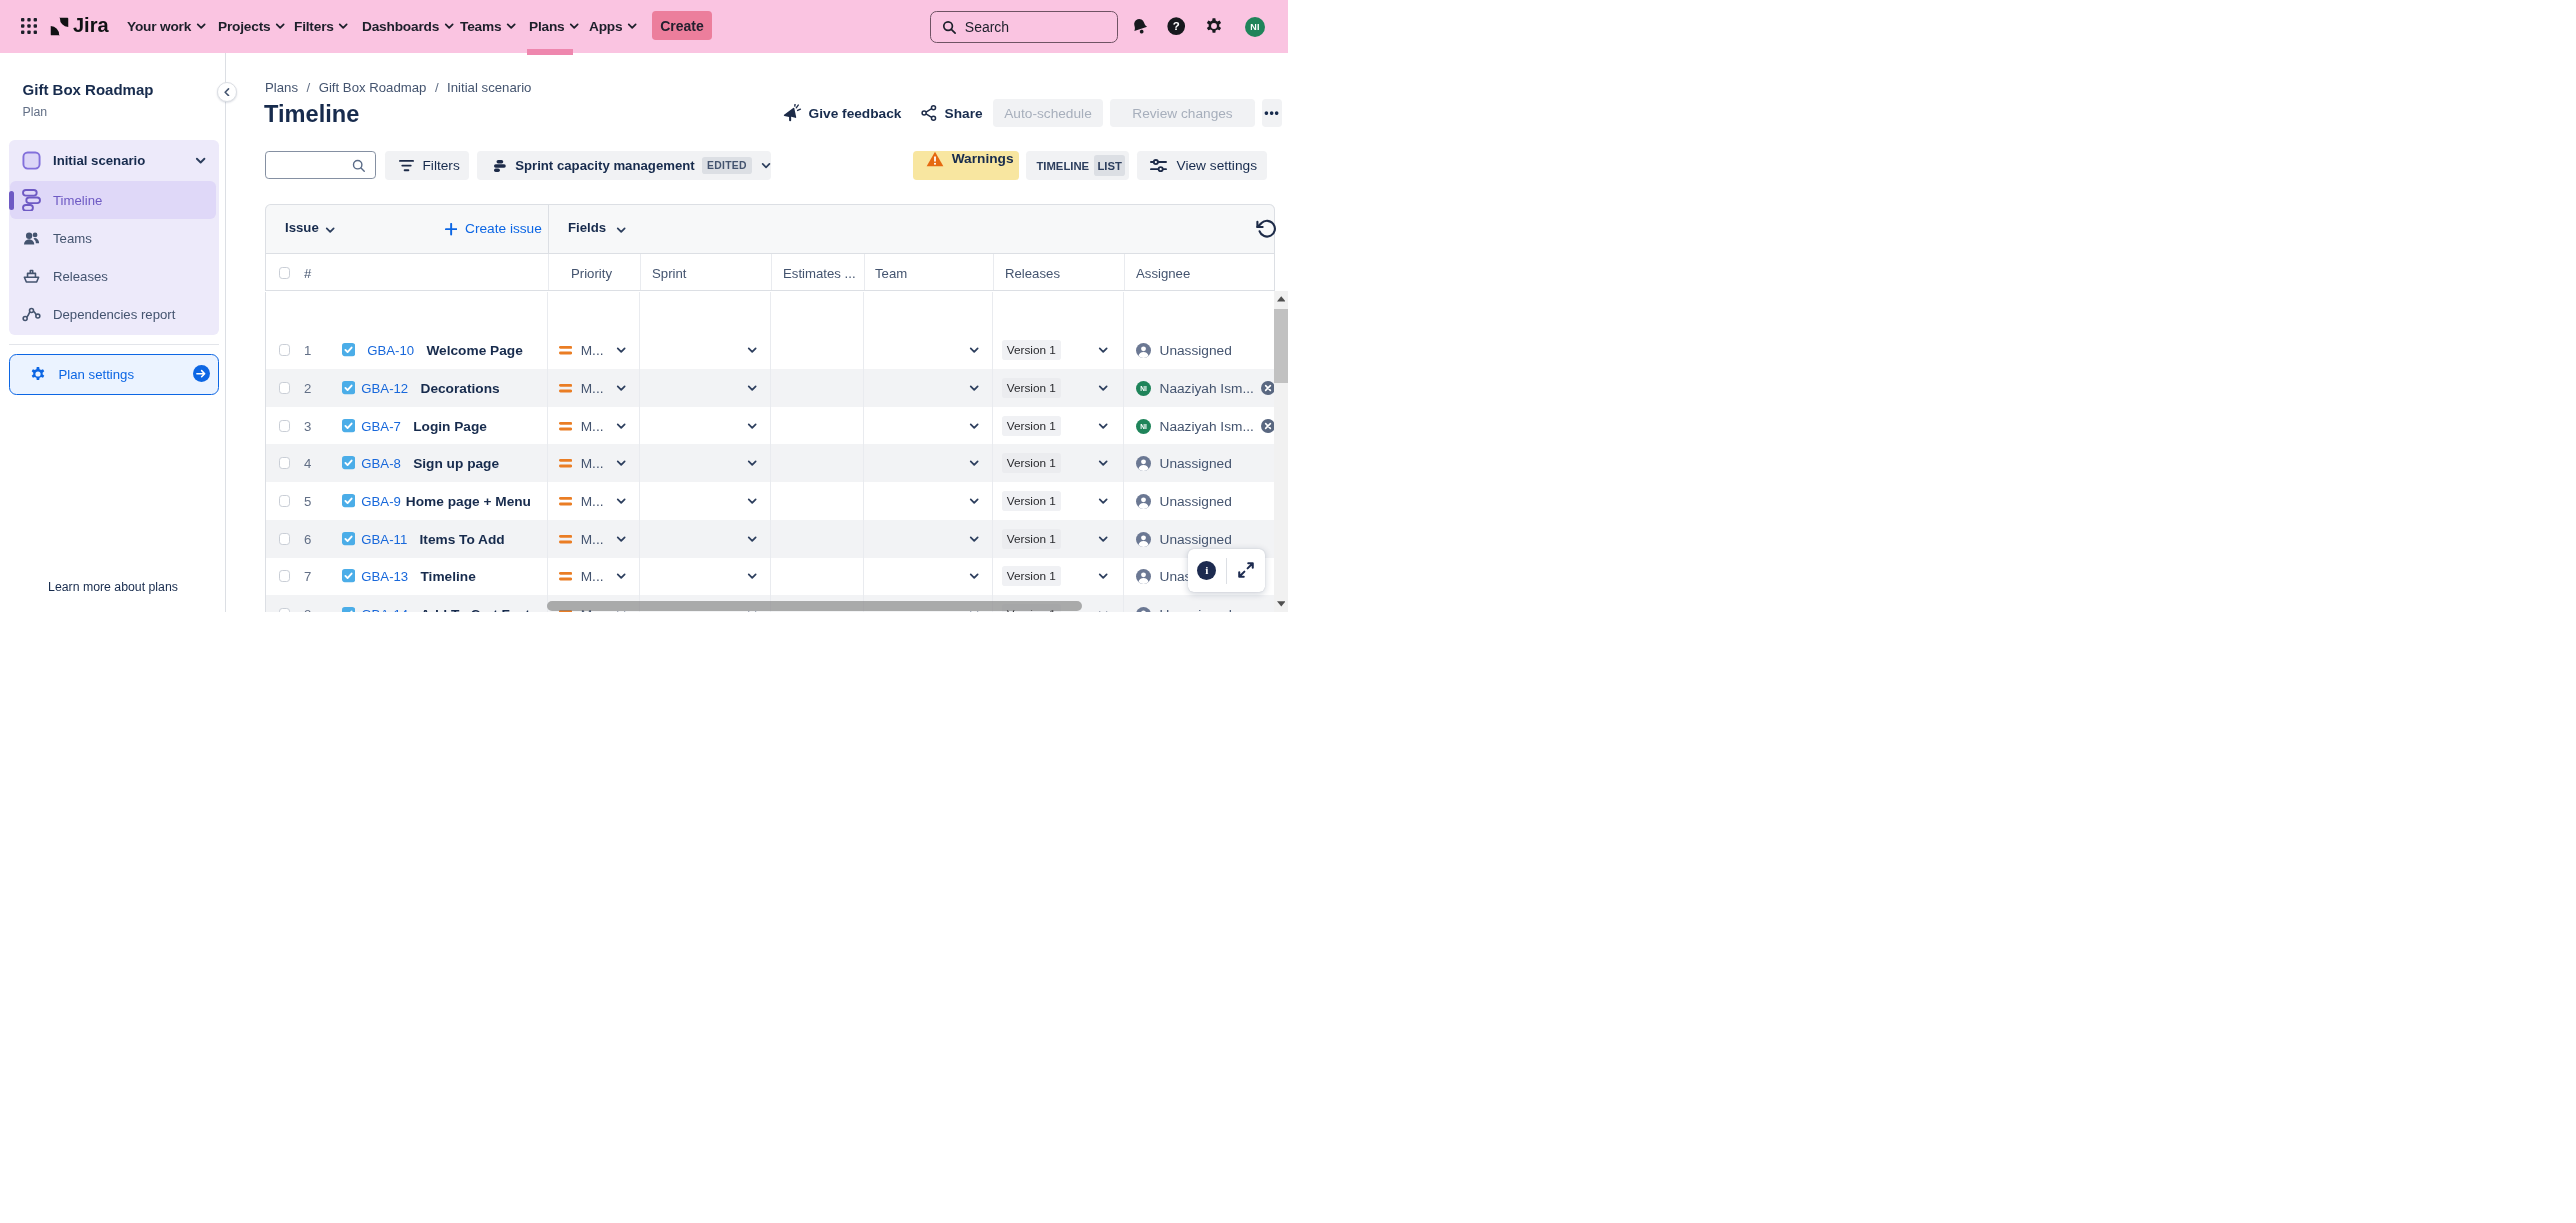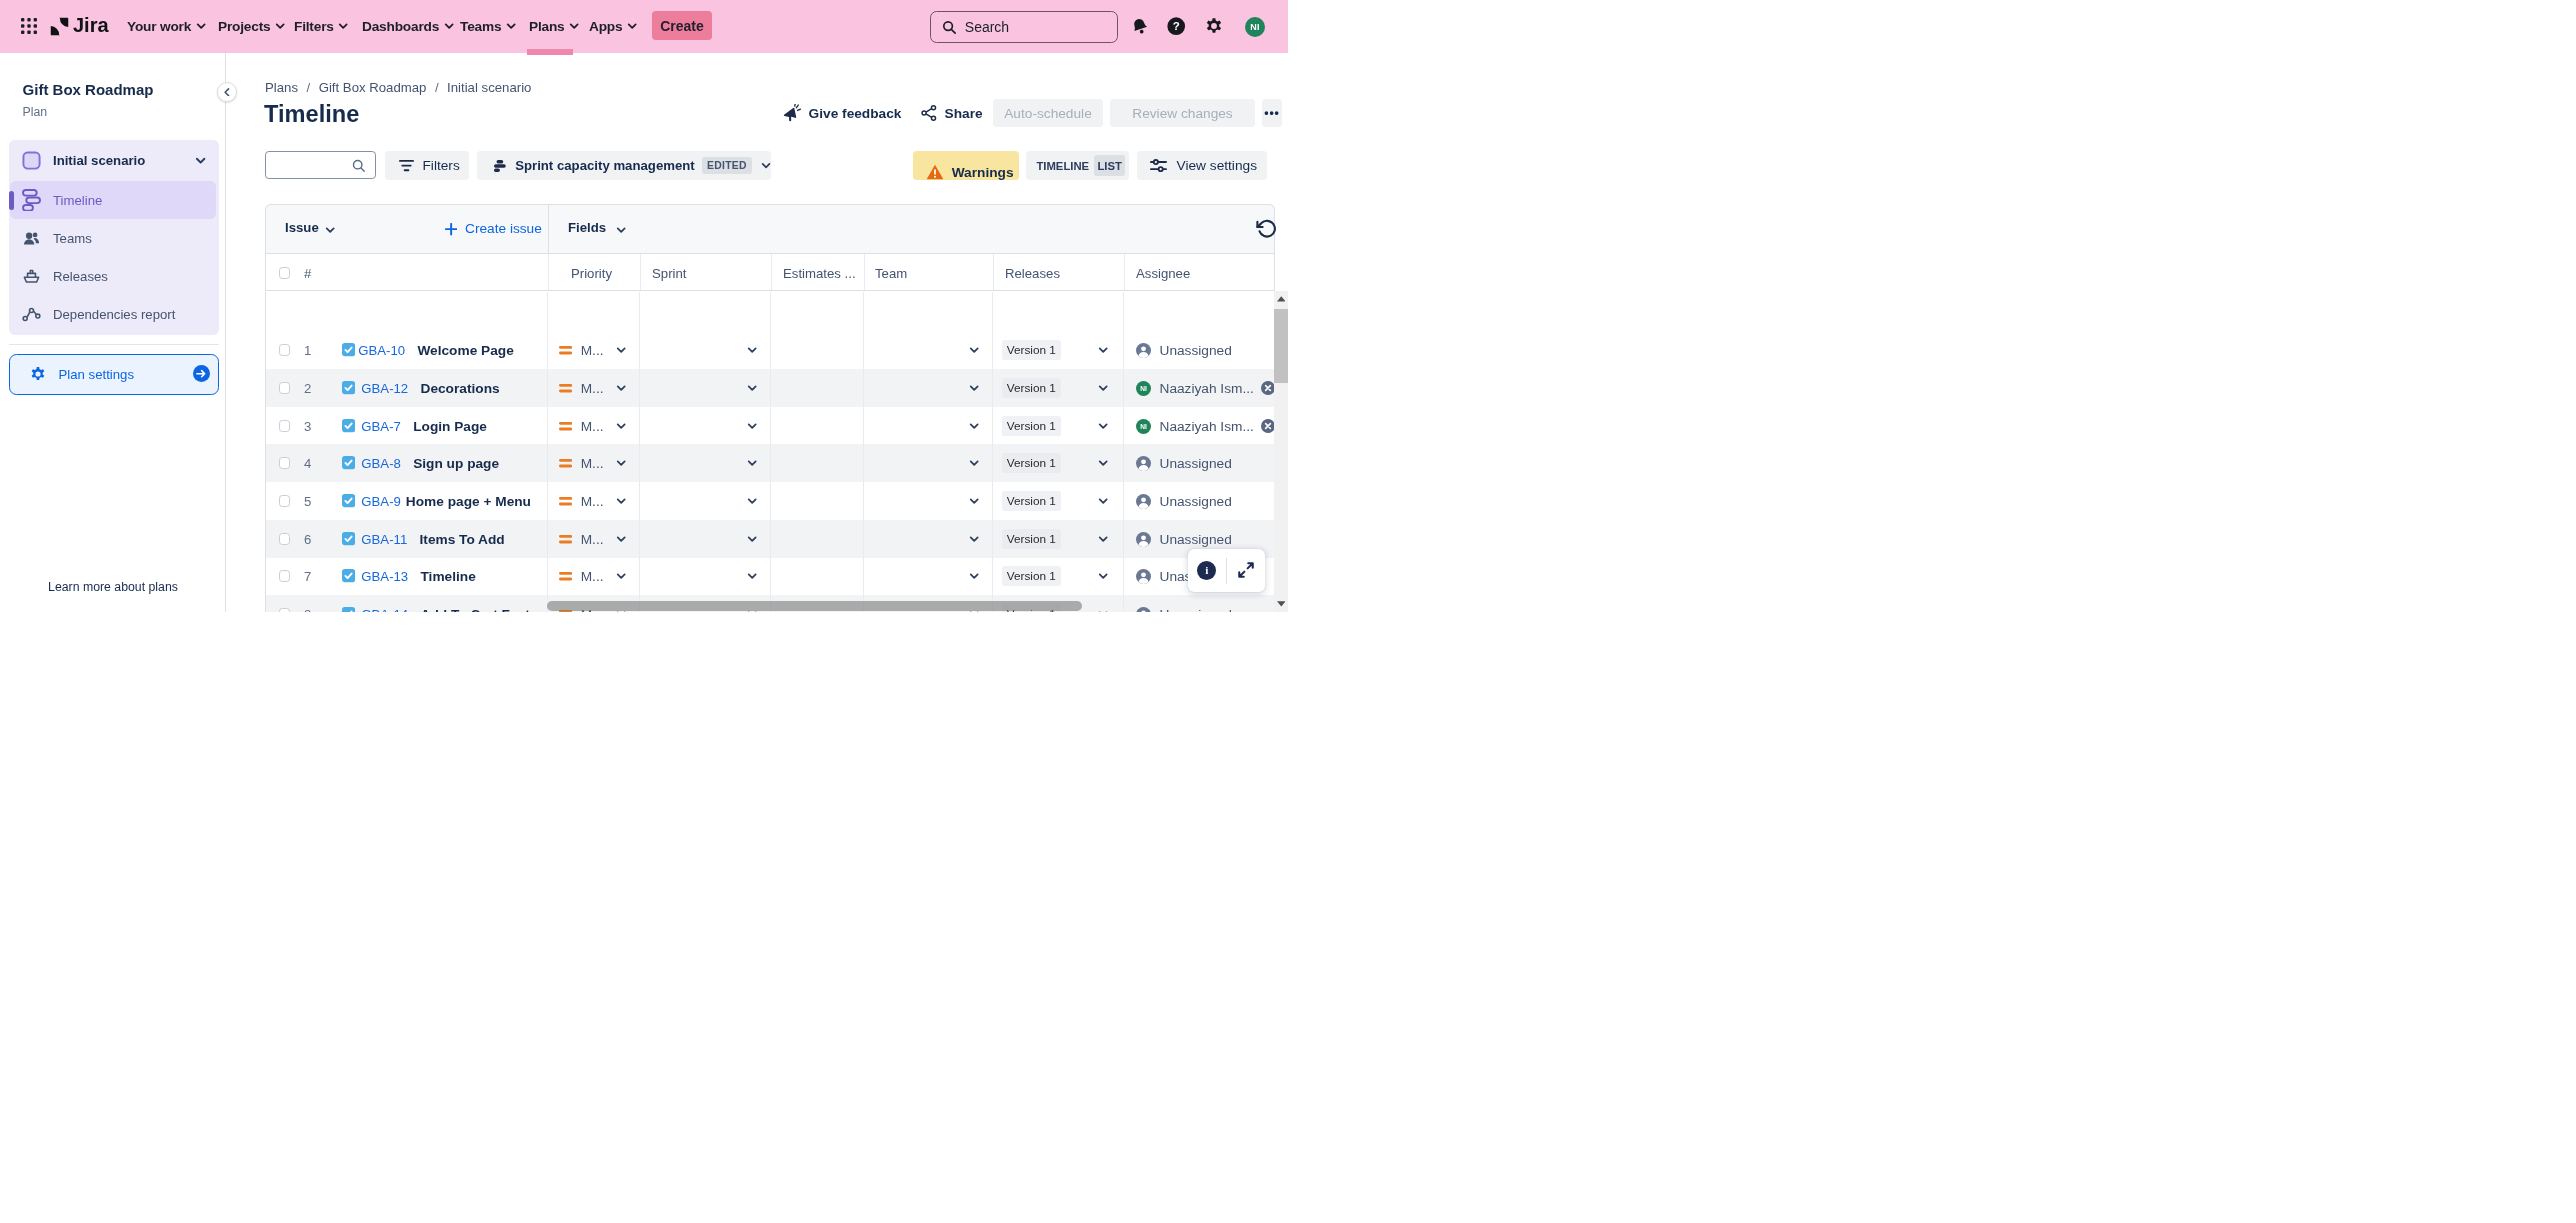--- a/index.html
+++ b/index.html
@@ -47,21 +47,21 @@
 .action { position:absolute; top:99px; height:28px; display:flex; align-items:center;
   font-size:13.7px; font-weight:700; color:#172B4D; }
 .gbtn { position:absolute; top:99px; height:28px; background:#F1F2F4; border-radius:3.8px;
   display:flex; align-items:center; justify-content:center; font-size:13.7px; font-weight:400; color:#A7AFBC; }
 
 .tsearch { position:absolute; left:265px; top:151px; width:111px; height:28px;
   border:1.4px solid #8590A2; border-radius:3.8px; background:#fff; }
 .tbtn { position:absolute; top:151px; height:29px; background:#F1F2F4; border-radius:3.8px;
   display:flex; align-items:center; font-size:13.7px; color:#172B4D; white-space:nowrap; }
 .warn { position:absolute; left:913px; top:151px; width:106px; height:29px; background:#F8E6A0;
-  border-radius:3.8px; display:flex; align-items:flex-end; font-size:13.7px; font-weight:700; color:#172B4D;}
+  border-radius:3.8px; display:flex; align-items:flex-start; font-size:13.7px; font-weight:700; color:#172B4D;}
 
 .table { position:absolute; left:265px; top:204px; width:1011px; height:408px; }
 .thead1 { position:absolute; left:0; top:0; width:1010px; height:49px; background:#F7F8F9;
   border:0.9px solid #DCDFE4; border-bottom:none; border-radius:5.7px 5.7px 0 0;text-align:right; }
 .thead2 { position:absolute; left:0; top:49px; width:1010px; height:38px; background:#fff;
   border-left:0.9px solid #DCDFE4; border-right:0.9px solid #DCDFE4; border-top:0.9px solid #DCDFE4;
   border-bottom:0.9px solid #DCDFE4; }
 .tbody { position:absolute; left:0; top:88px; width:1010px; height:320px; background:#fff;
   border-left:0.9px solid #DCDFE4; border-right:0.9px solid #DCDFE4; overflow:hidden;}
 .colline { position:absolute; top:0; bottom:0; width:0.9px; background:#E9EBEF; }
@@ -359,21 +359,21 @@
     <div class="row" style="top:39px">
       <div class="cell" style="left:12.7px">
           <span class="cb"></span>
         </div>
       <div class="num">1</div>
       <div class="cell" style="left:76px">
         <svg width="13.2" height="13.2" viewBox="0 0 14 14">
             <rect width="14" height="14" rx="3" fill="#4BADE8"></rect>
             <path d="M3.6 7.3 l2.3 2.3 4.3-4.8" fill="none" stroke="#fff" stroke-width="2" stroke-linecap="round" stroke-linejoin="round"></path>
           </svg>
-        <span class="key" style="margin-left:3px">GBA-10</span>
+        <span class="key" style="margin-left:12px">GBA-10</span>
           <span class="ttl" style="margin-left:12.3px">Welcome Page</span>
       </div>
       <div class="cell" style="left:293px">
         <svg width="13.2" height="10.4" viewBox="0 0 14 11">
             <rect x="0" y="1" width="14" height="3" rx="1.5" fill="#EA7D24"></rect>
             <rect x="0" y="7" width="14" height="3" rx="1.5" fill="#EA7D24"></rect>
           </svg>
         <span style="margin-left:8.5px;font-size:13.7px;color:#44546F">M...</span>
       </div>
       <svg class="chev" style="left:350px" viewBox="0 0 12 12">

